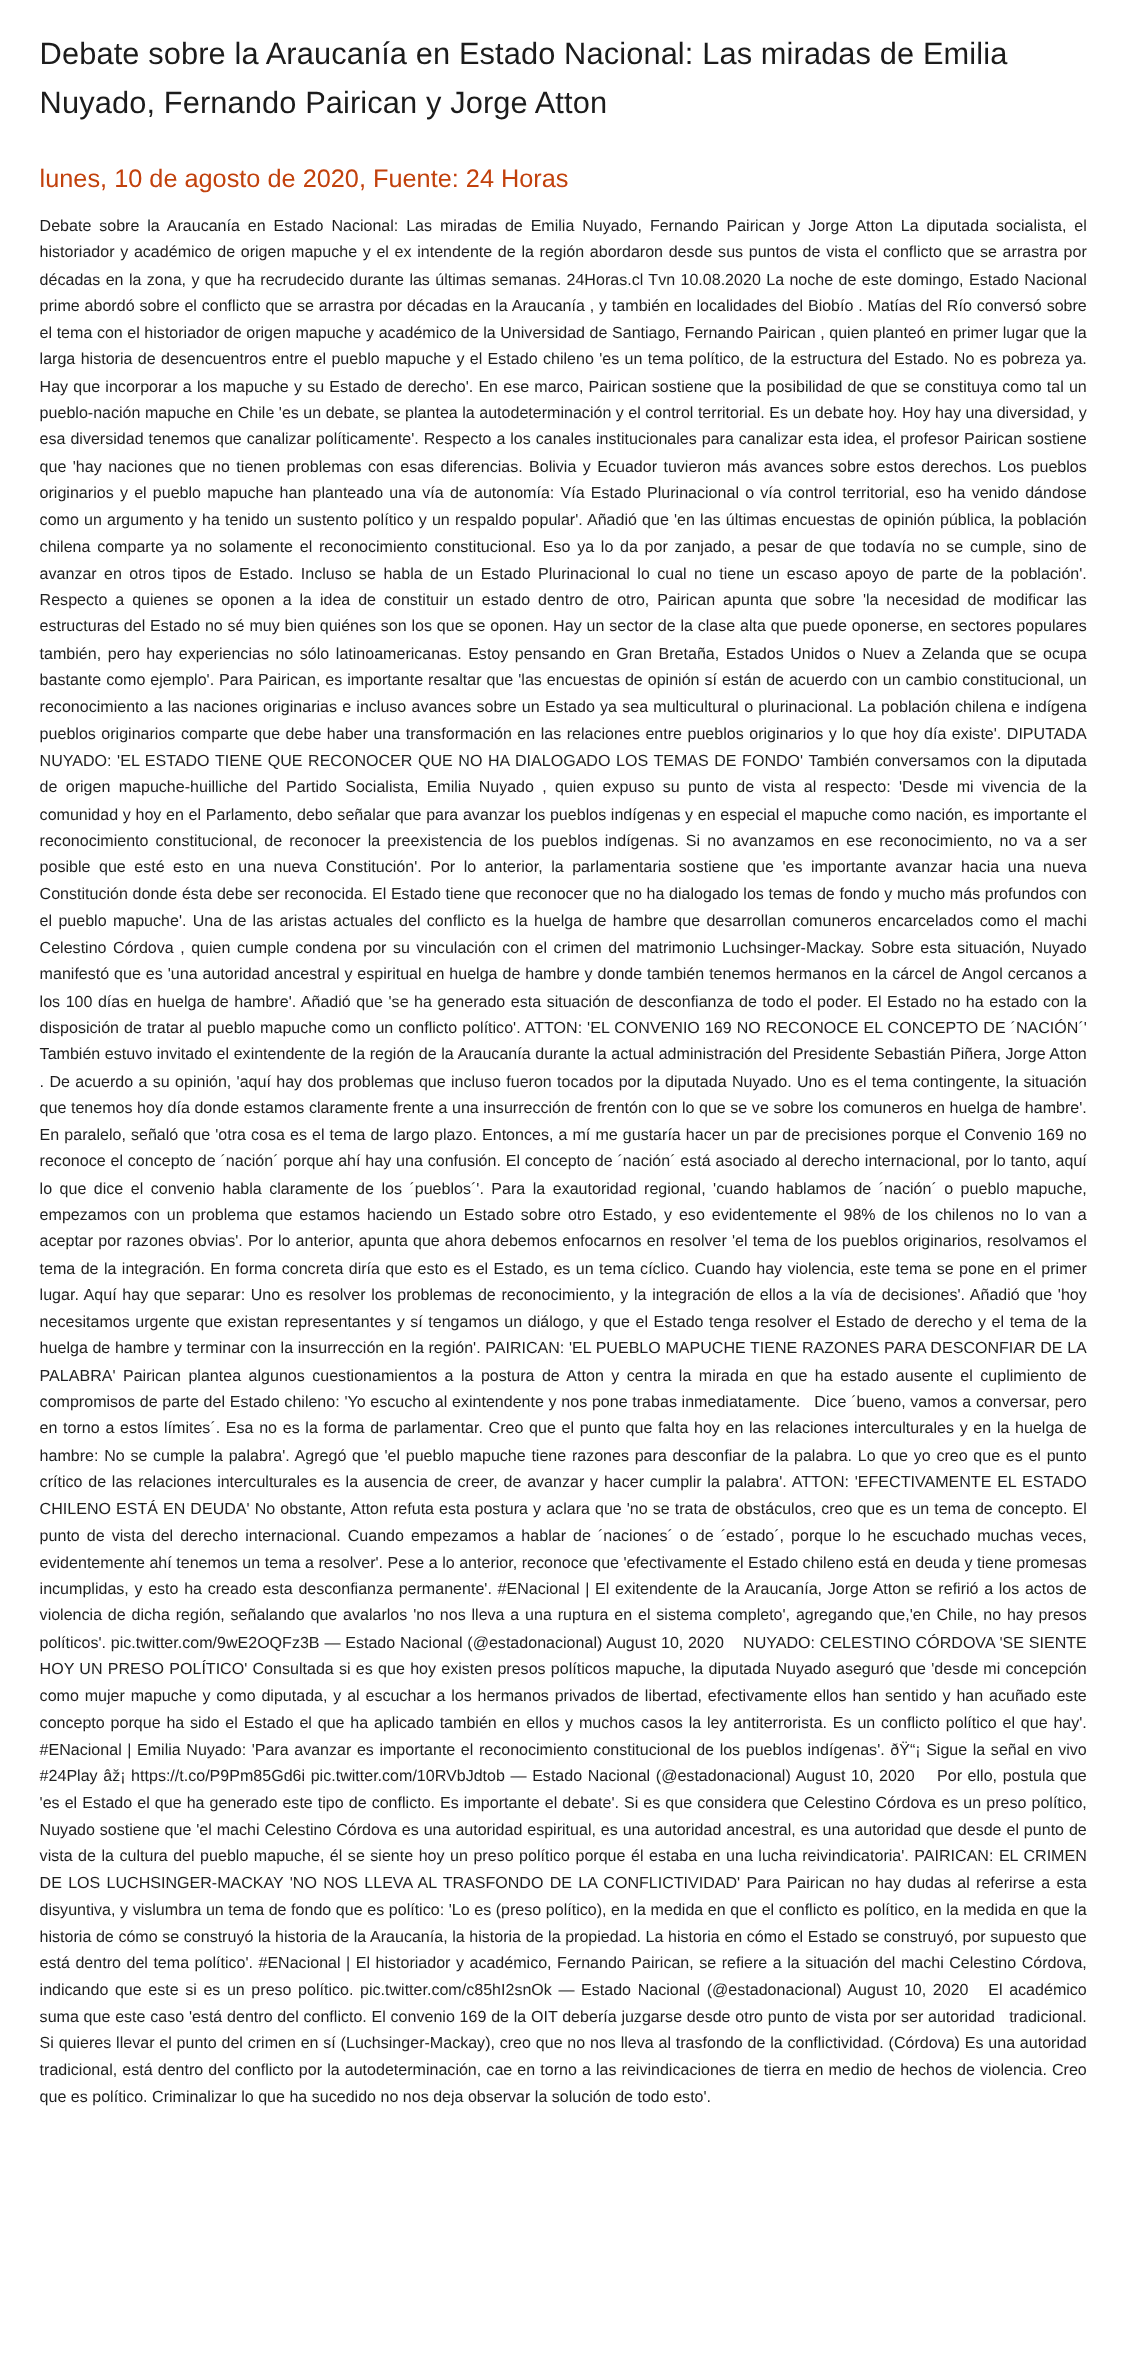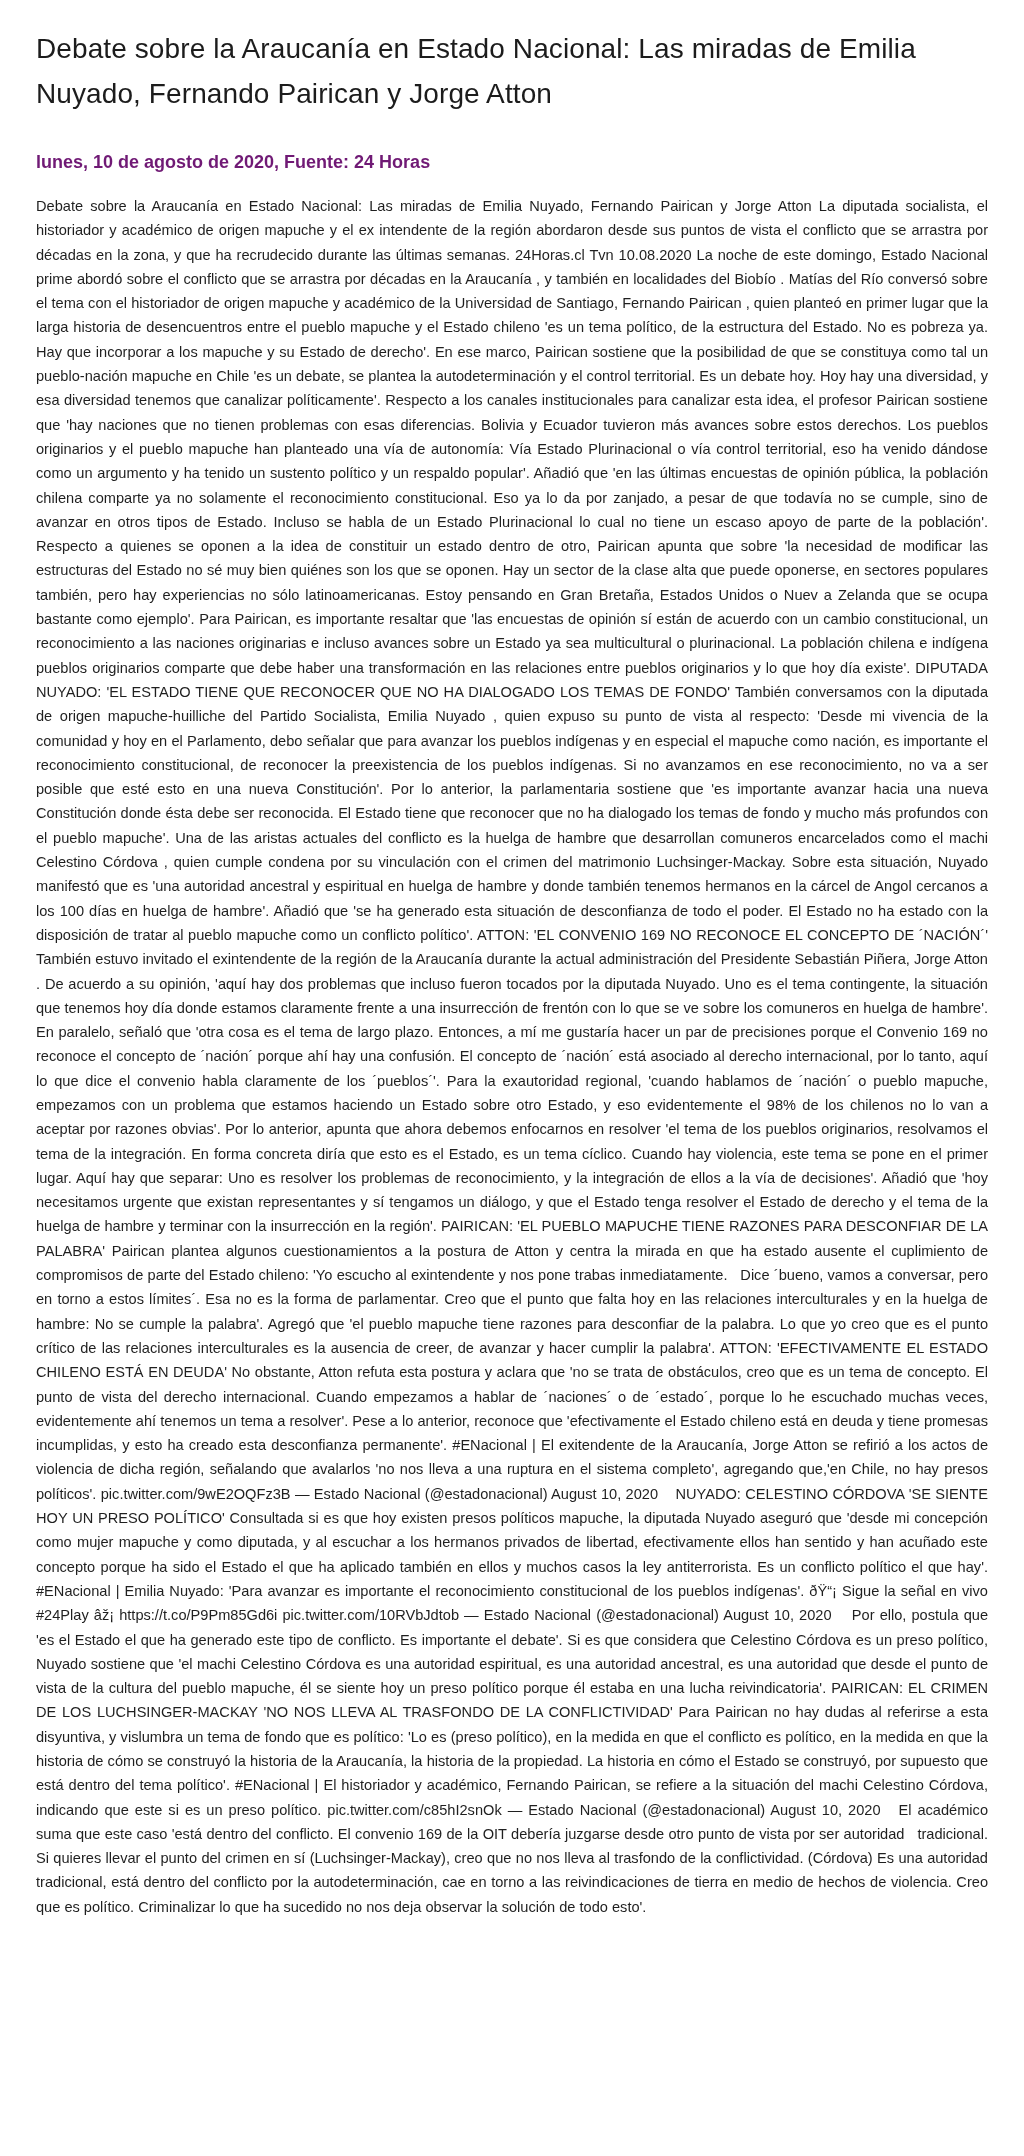--- a/index.html
+++ b/index.html
@@ -23,23 +23,23 @@
     padding-top: 26px;
     font-size: 28px;
     font-weight: 400;
     line-height: 45px;
     color: #1c1c1c;
     letter-spacing: 0.1px;
   }
   .article-meta {
     margin: 0;
     margin-top: 36px;
-    font-size: 18px;
-    font-weight: 700;
-    color: #701a75;
+    font-size: 23px;
+    font-weight: 400;
+    color: #c2410c;
     line-height: 20px;
   }
   .article-body {
     margin: 0;
     margin-top: 22px;
     font-size: 14.6px;
     font-weight: 400;
     color: #1f1f1f;
     line-height: 24.3px;
     text-align: justify;

